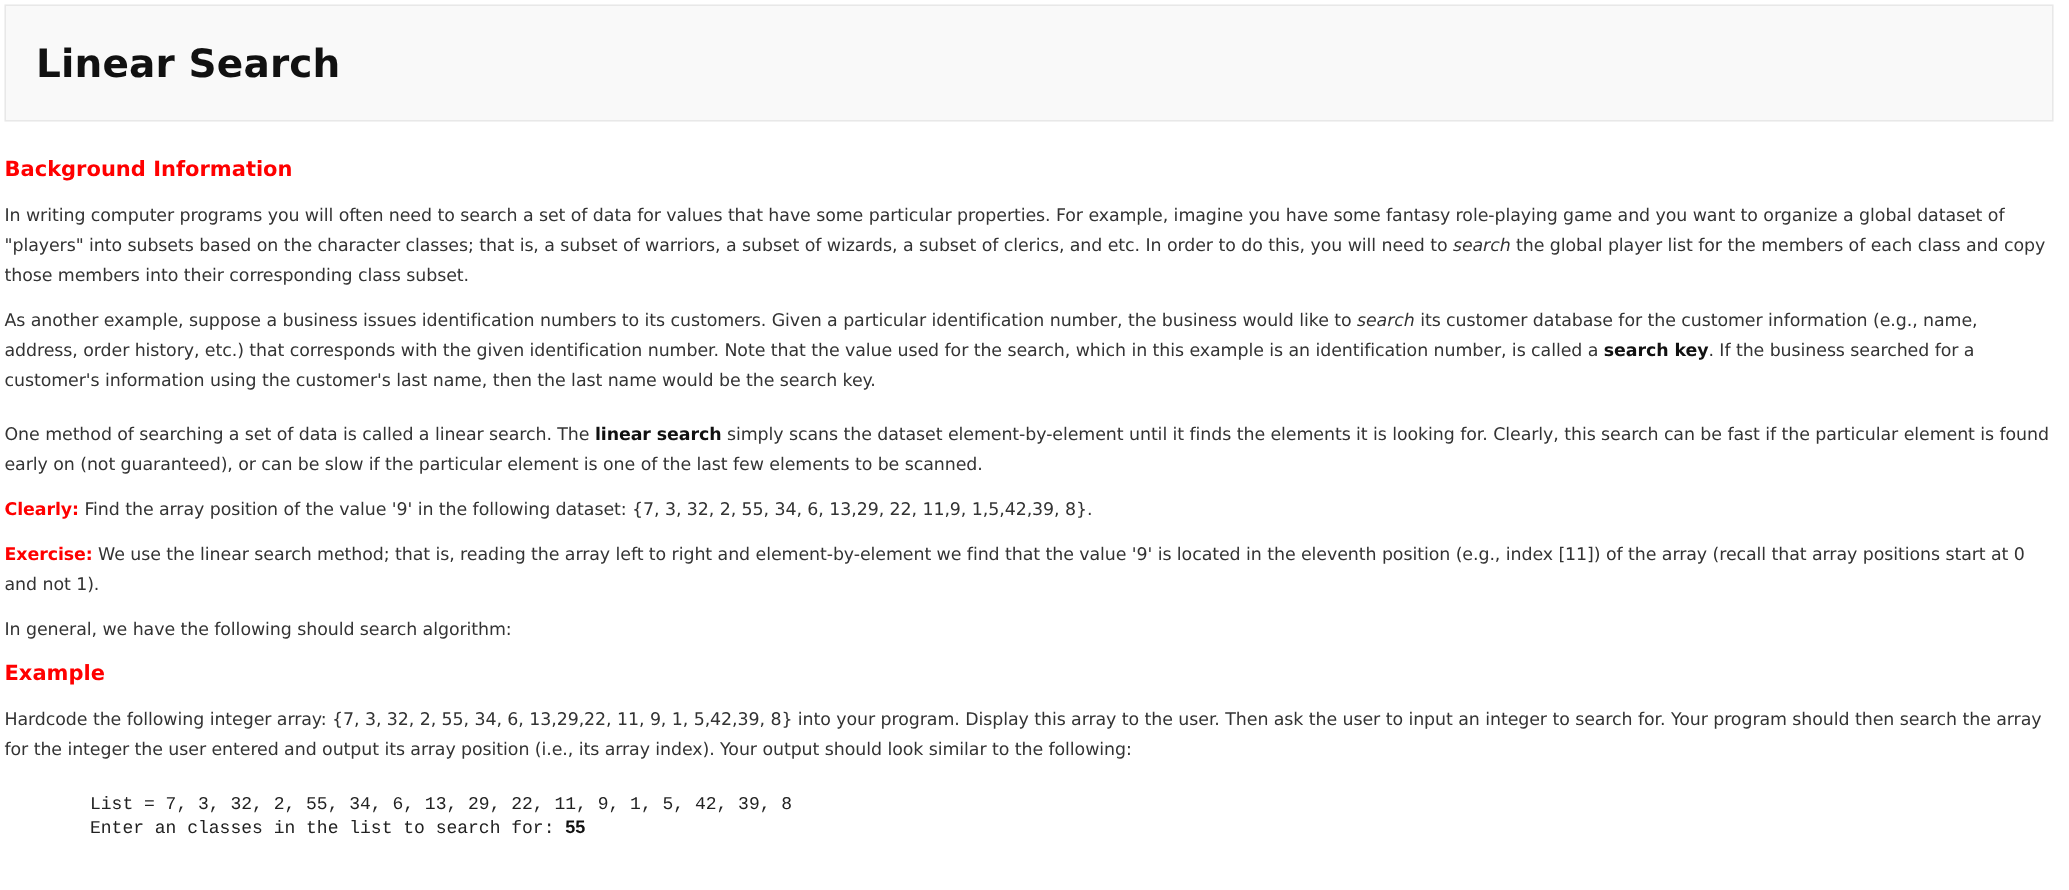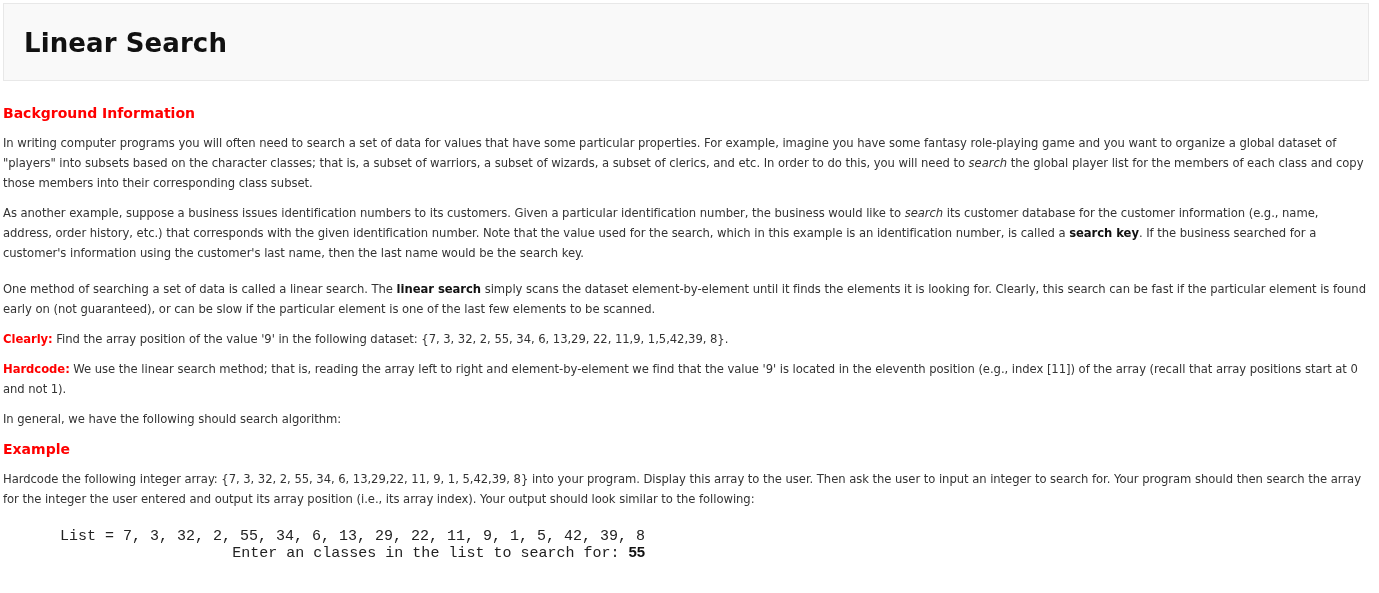--- a/index.html
+++ b/index.html
@@ -68,25 +68,24 @@
     }
     strong {
       font-weight: bold;
       color: #111;
     }
     .console {
       position: absolute;
       left: 60px;
       top: 529px;
       font-family: "Liberation Mono", "DejaVu Sans Mono", monospace;
-      font-size: 15px;
+      font-size: 12px;
       line-height: 15px;
       color: #222222;
       white-space: pre;
-      text-align: right;
     }
     .console b {
       font-family: "Liberation Sans", "DejaVu Sans", sans-serif;
       font-weight: bold;
       color: #111;
     }
   </style>
 </head>
 <body>
 
@@ -99,21 +98,21 @@
   <div class="section-heading">Background Information</div>
 
   <p><span>In writing computer programs you will often need to search a set of data for values that have some particular properties. For example, imagine you have some fantasy role-playing game and you want to organize a global dataset of "players" into subsets based on the character classes; that is, a subset of warriors, a subset of wizards, a subset of clerics, and etc. In order to do this, you will need to </span><em>search</em><span> the global player list for the members of each class and copy those members into their corresponding class subset.</span></p>
 
   <p class="tight"><span>As another example, suppose a business issues identification numbers to its customers. Given a particular identification number, the business would like to </span><em>search</em><span> its customer database for the customer information (e.g., name, address, order history, etc.) that corresponds with the given identification number. Note that the value used for the search, which in this example is an identification number, is called a </span><strong>search key</strong><span>. If the business searched for a customer's information using the customer's last name, then the last name would be the search key.</span></p>
 
   <p><span>One method of searching a set of data is called a linear search. The </span><strong>linear search</strong><span> simply scans the dataset element-by-element until it finds the elements it is looking for. Clearly, this search can be fast if the particular element is found early on (not guaranteed), or can be slow if the particular element is one of the last few elements to be scanned.</span></p>
 
   <p><span class="label-red">Clearly:</span><span> Find the array position of the value '9' in the following dataset: {7, 3, 32, 2, 55, 34, 6, 13,29, 22, 11,9, 1,5,42,39, 8}.</span></p>
 
-  <p><span class="label-red">Hardcode:</span><span> We use the linear search method; that is, reading the array left to right and element-by-element we find that the value '9' is located in the eleventh position (e.g., index [11]) of the array (recall that array positions start at 0 and not 1).</span></p>
+  <p><span class="label-red">Exercise:</span><span> We use the linear search method; that is, reading the array left to right and element-by-element we find that the value '9' is located in the eleventh position (e.g., index [11]) of the array (recall that array positions start at 0 and not 1).</span></p>
 
   <p>In general, we have the following should search algorithm:</p>
 
   <div class="section-heading">Example</div>
 
   <p>Hardcode the following integer array: {7, 3, 32, 2, 55, 34, 6, 13,29,22, 11, 9, 1, 5,42,39, 8} into your program. Display this array to the user. Then ask the user to input an integer to search for. Your program should then search the array for the integer the user entered and output its array position (i.e., its array index). Your output should look similar to the following:</p>
 </div>
 
 <div class="console"><div>List = 7, 3, 32, 2, 55, 34, 6, 13, 29, 22, 11, 9, 1, 5, 42, 39, 8</div><div><span>Enter an classes in the list to search for: </span><b>55</b></div></div>
 

